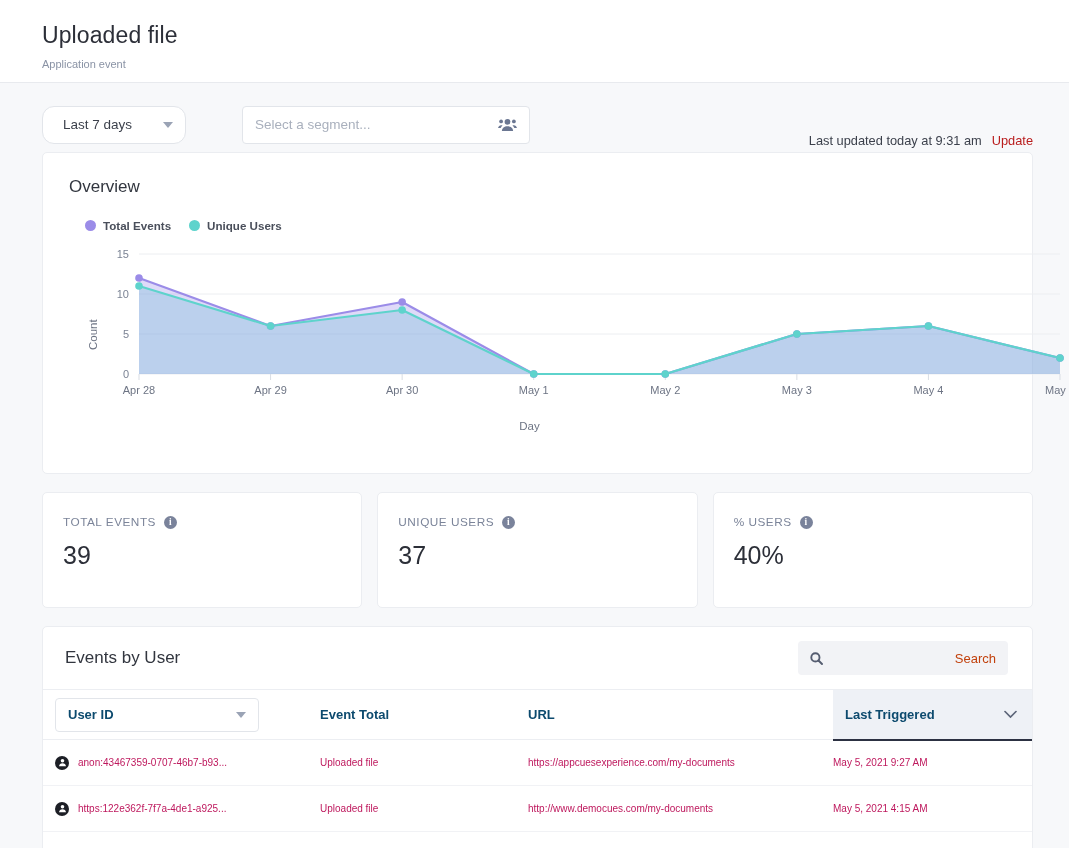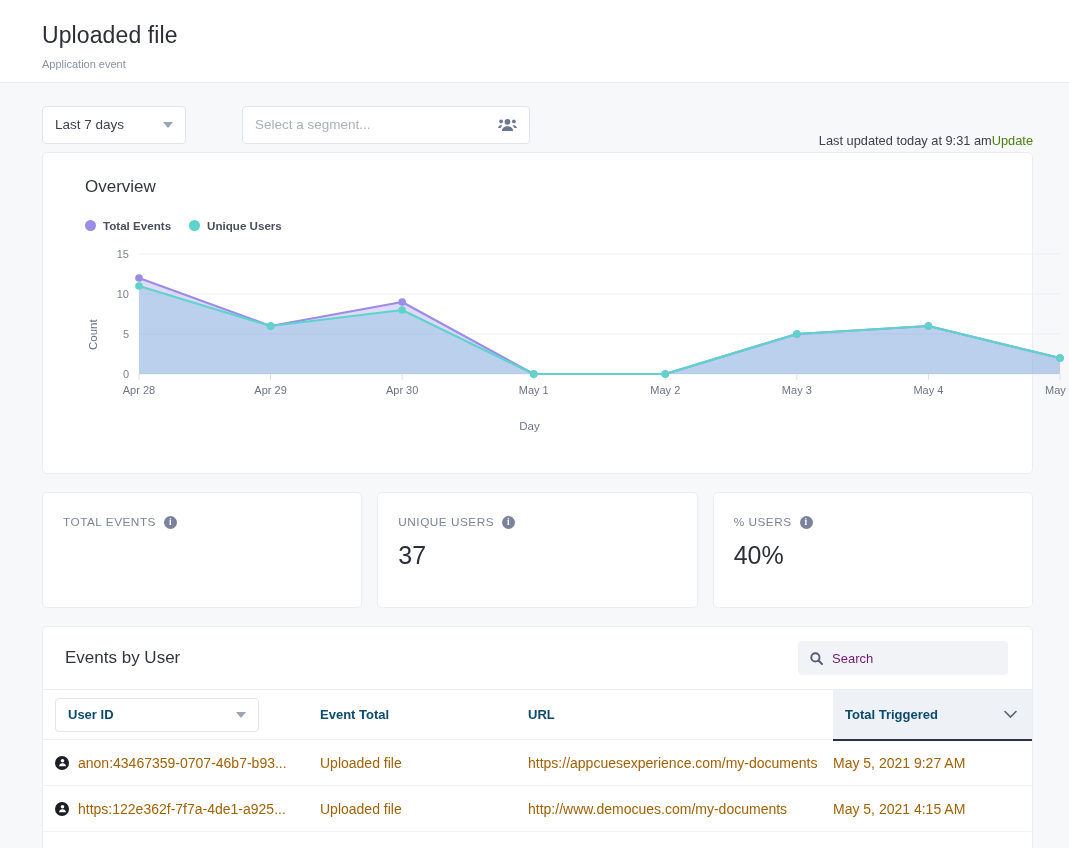--- a/index.html
+++ b/index.html
@@ -32,23 +32,23 @@
   .toolbar {
     display: flex;
     align-items: center;
     padding: 18px 36px 0 42px;
     height: 65px;
   }
   .dropdown {
     width: 144px; height: 38px;
     background: #fff;
     border: 1px solid #e2e5ea;
-    border-radius: 4px;
+    border-radius: 12px;
     display: flex; align-items: center;
-    padding: 0 12px;
+    padding: 0 20px;
     font-size: 13.5px;
     color: #3c414c;
     cursor: pointer;
     position: relative;
   }
   .caret {
     position: absolute; right: 12px;
     width: 0; height: 0;
     border-left: 5.5px solid transparent;
     border-right: 5.5px solid transparent;
@@ -71,25 +71,26 @@
     position: absolute; right: 12px; top: 50%;
     transform: translateY(-50%);
     color: #6b7792;
     font-size: 15px;
     line-height: 1;
     display: flex;
   }
   .updated-wrap {
     margin-left: auto;
     display: flex; align-items: center;
+    gap: 10px;
     font-size: 12.8px;
     color: #3c414c;
     margin-top: 32px;
   }
-  .update-link { color: #4d7c0f; cursor: pointer; }
+  .update-link { color: #b91c1c; cursor: pointer; }
   .card {
     background: #fff;
     border: 1px solid #ebedf1;
     border-radius: 5px;
     margin: 0 36px 0 42px;
   }
   .card-title {
     font-size: 17px;
     font-weight: 400;
     color: #32363f;
@@ -149,22 +150,23 @@
     height: 62px;
   }
   .search-box {
     margin-left: auto;
     width: 210px; height: 34px;
     background: #f2f3f6;
     border-radius: 4px;
     display: flex; align-items: center; gap: 9px;
     padding: 0 12px;
     font-size: 13px;
-    color: #701a75;
+    color: #c2410c;
     cursor: text;
+    justify-content: space-between;
   }
   .search-icon { color: #555d70; font-size: 12px; display:flex; }
   table { width: 100%; border-collapse: collapse; table-layout: fixed; }
   thead th {
     text-align: left;
     font-size: 13px;
     font-weight: 700;
     color: #0c4a6e;
     padding: 0;
     height: 50px;
@@ -193,22 +195,22 @@
     border-bottom: 2px solid #2c3142 !important;
     position: relative;
     padding-left: 12px;
   }
   .sorted-header .chev {
     position: absolute; right: 16px; top: 50%;
     transform: translateY(-50%);
     color: #5c6579; font-size: 13px;
   }
   tbody td {
-    font-size: 14px;
-    color: #a16207;
+    font-size: 10px;
+    color: #be185d;
     height: 46px;
     vertical-align: middle;
     padding: 0;
     border-bottom: 1px solid #f1f2f5;
   }
   td.c-userid { padding-left: 12px; }
   .user-cell { display: flex; align-items: center; gap: 9px; }
   .user-badge {
     width: 14px; height: 14px; border-radius: 50%;
     background: #1d1f26; color: #fff;
@@ -243,21 +245,21 @@
       </svg>
     </span>
   </div>
   <div class="updated-wrap">
     <span>Last updated today at 9:31 am</span>
     <span class="update-link">Update</span>
   </div>
 </div>
 
 <div class="card" id="overview-card">
-  <div class="card-title" style="margin-left:20px">Overview</div>
+  <div class="card-title" style="margin-left:4px">Overview</div>
   <div class="legend" style="margin-left:20px">
     <div class="legend-item">
       <span class="legend-dot" id="legend-dot-0" style="background: rgb(155, 140, 232);"></span>
       <span>Total Events</span>
     </div>
     <div class="legend-item">
       <span class="legend-dot" id="legend-dot-1" style="background: rgb(94, 211, 204);"></span>
       <span>Unique Users</span>
     </div>
   </div>
@@ -312,20 +314,21 @@
     <div class="axis-xlabel">Day</div>
   </div>
 </div>
 
 <div class="stats-row">
   <div class="stat-card">
     <div class="stat-label">
       <span>TOTAL EVENTS</span>
       <span class="info-icon">i</span>
     </div>
+    <div class="stat-value">39</div>
   </div>
   <div class="stat-card">
     <div class="stat-label">
       <span>UNIQUE USERS</span>
       <span class="info-icon">i</span>
     </div>
     <div class="stat-value">37</div>
   </div>
   <div class="stat-card">
     <div class="stat-label">
@@ -354,21 +357,21 @@
       <tr>
         <th class="col-userid">
           <div class="userid-dd">
             <span>User ID</span>
             <span class="caret"></span>
           </div>
         </th>
         <th class="col-event">Event Total</th>
         <th class="col-url">URL</th>
         <th class="col-last sorted-header">
-          <span>Total Triggered</span>
+          <span>Last Triggered</span>
           <span class="chev">
             <svg width="13" height="8" viewBox="0 0 13 8" fill="none" stroke="currentColor" stroke-width="1.7" stroke-linecap="round">
                 <polyline points="1,1 6.5,6.5 12,1"></polyline>
               </svg>
           </span>
         </th>
       </tr>
     </thead>
     <tbody id="table-body">
         <tr>

